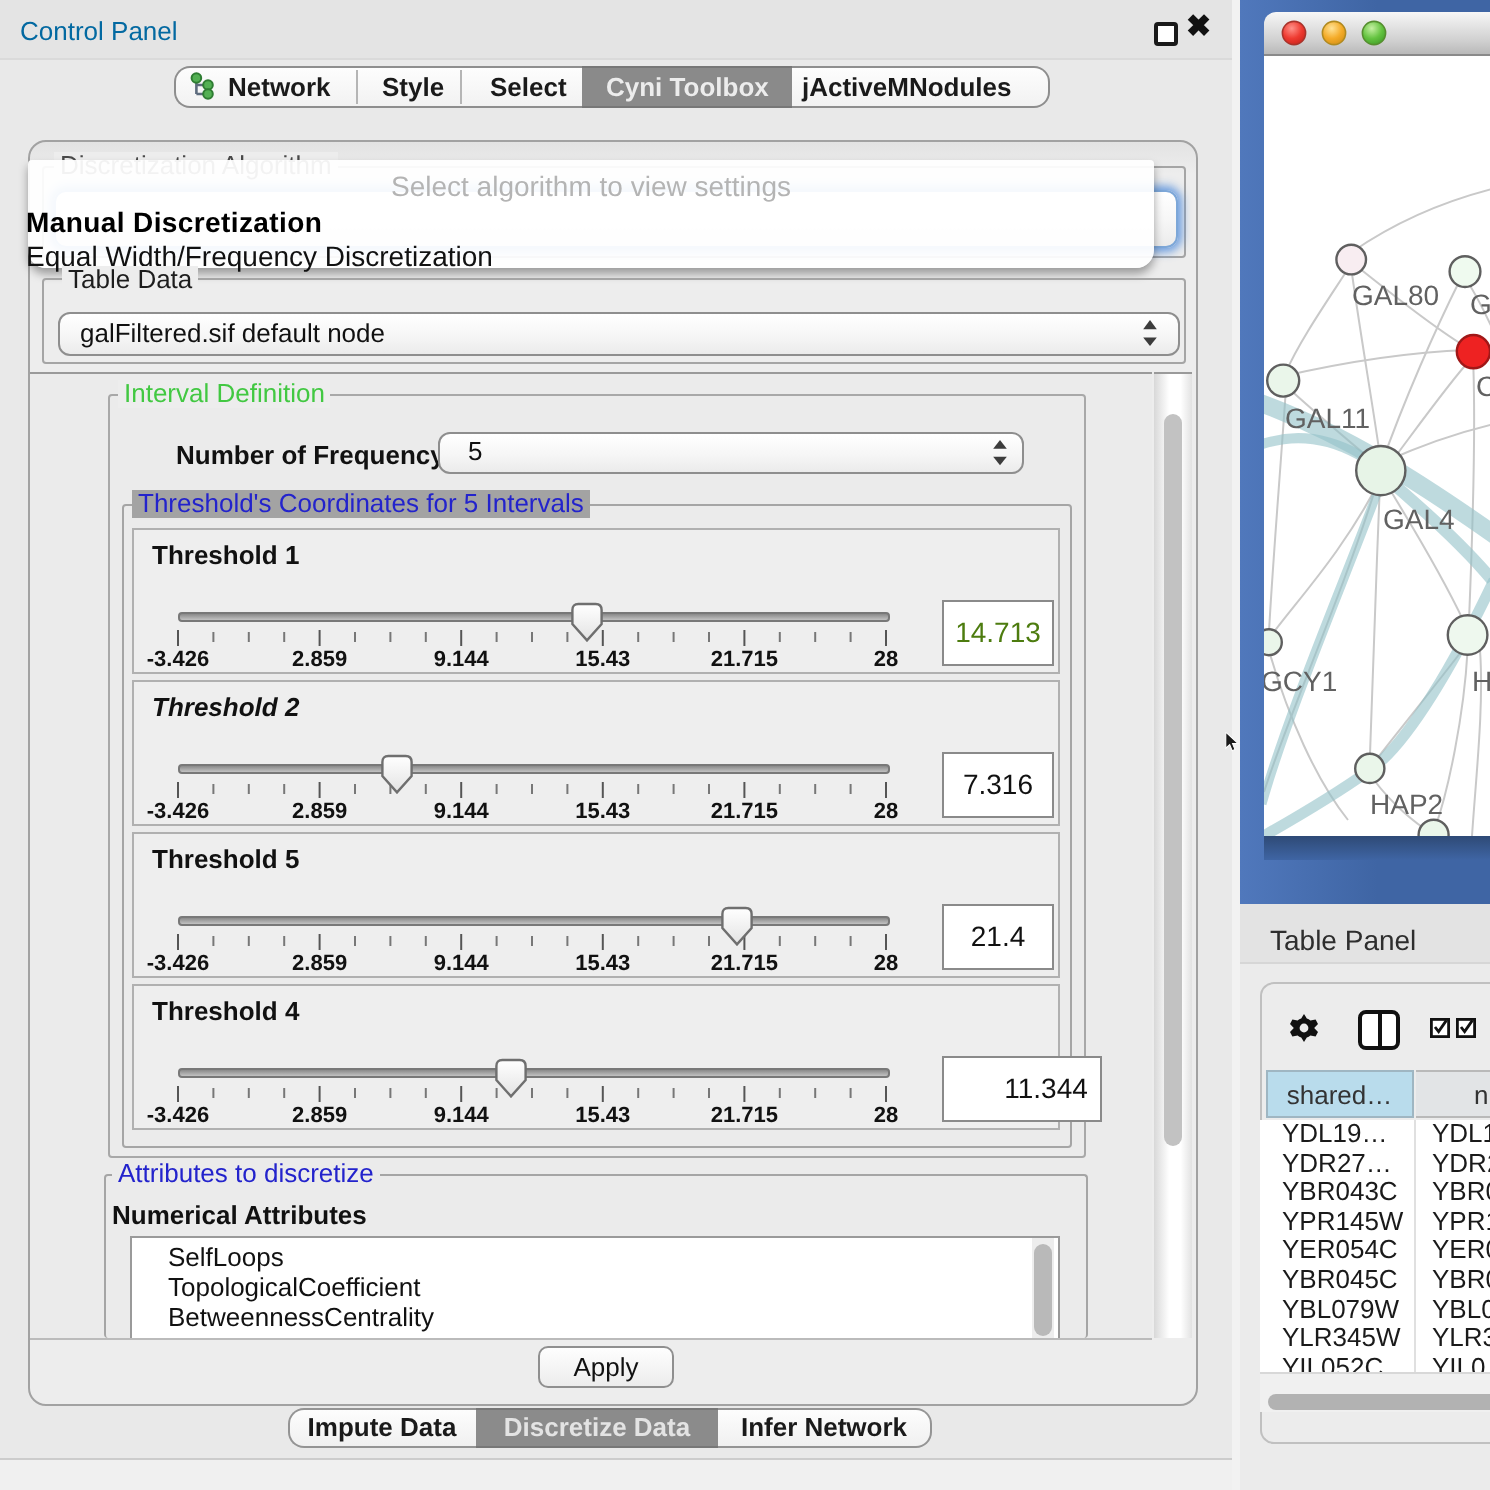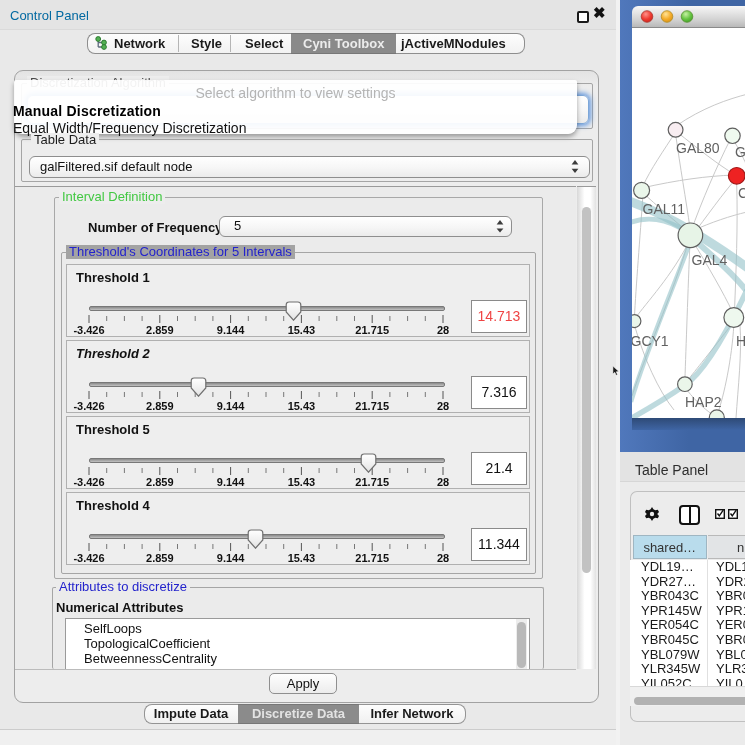--- a/index.html
+++ b/index.html
@@ -124,21 +124,21 @@
     <div style="position:absolute;left:346.0px;top:59px;width:60px;text-align:center;font-size:11px;font-weight:bold;color:#111;">28</div>
   <svg style="position:absolute;left:217.8px;top:36px;" width="17" height="20" viewBox="0 0 17 20">
     <defs>
         <linearGradient id="th264" x1="0" y1="0" x2="0" y2="1">
           <stop offset="0" stop-color="#ffffff"></stop>
           <stop offset="1" stop-color="#e3e3e3"></stop>
         </linearGradient>
       </defs>
     <path d="M1.2 4 Q1.2 1 4.2 1 L12.8 1 Q15.8 1 15.8 4 L15.8 11 L8.5 19.2 L1.2 11 Z" fill="url(#th264)" stroke="#6f6f6f" stroke-width="1.2"></path>
   </svg>
-  <div style="position:absolute;left:404px;top:35px;width:54px;height:31px;background:#fff;border:1px solid #8a8a8a;font-size:14px;color:#ef4444;text-align:center;line-height:31px;">14.713</div>
+  <div style="position:absolute;left:404px;top:35px;width:54px;height:31px;background:#fff;border:1px solid #8a8a8a;font-size:14px;color:#4d7c0f;text-align:center;line-height:31px;">14.713</div>
 </div>
 <div class="abs" style="left:66px;top:340px;width:462px;height:71px;background:#eeeeee;border:1px solid #b0b0b0;">
   <div style="position:absolute;left:9px;top:5px;font-size:13px;font-weight:bold;color:#111;font-style:italic;">Threshold 2</div>
   <div style="position:absolute;left:22px;top:41px;width:354px;height:3px;background:linear-gradient(#8a8a8a,#c2c2c2);border:1px solid #787878;border-radius:2px;"></div>
   <svg style="position:absolute;left:0;top:0;" width="462" height="71" viewBox="0 0 462 71">
       <line x1="22.0" y1="50" x2="22.0" y2="58" stroke="#555" stroke-width="1"></line>
       <line x1="39.7" y1="51" x2="39.7" y2="56" stroke="#777" stroke-width="1"></line>
       <line x1="57.4" y1="51" x2="57.4" y2="56" stroke="#777" stroke-width="1"></line>
       <line x1="75.1" y1="51" x2="75.1" y2="56" stroke="#777" stroke-width="1"></line>
       <line x1="92.8" y1="50" x2="92.8" y2="58" stroke="#555" stroke-width="1"></line>
@@ -253,21 +253,21 @@
     <div style="position:absolute;left:346.0px;top:59px;width:60px;text-align:center;font-size:11px;font-weight:bold;color:#111;">28</div>
   <svg style="position:absolute;left:179.9px;top:36px;" width="17" height="20" viewBox="0 0 17 20">
     <defs>
         <linearGradient id="th492" x1="0" y1="0" x2="0" y2="1">
           <stop offset="0" stop-color="#ffffff"></stop>
           <stop offset="1" stop-color="#e3e3e3"></stop>
         </linearGradient>
       </defs>
     <path d="M1.2 4 Q1.2 1 4.2 1 L12.8 1 Q15.8 1 15.8 4 L15.8 11 L8.5 19.2 L1.2 11 Z" fill="url(#th492)" stroke="#6f6f6f" stroke-width="1.2"></path>
   </svg>
-  <div style="position:absolute;left:404px;top:35px;width:54px;height:31px;background:#fff;border:1px solid #8a8a8a;font-size:14px;color:#111;text-align:center;line-height:31px;">11.344</div>
+  <div style="position:absolute;left:404px;top:35px;width:54px;height:31px;background:#fff;border:1px solid #8a8a8a;font-size:14px;color:#111;text-align:center;line-height:31px;padding-left:24px;">11.344</div>
 </div>
 
 <div class="groupbox" style="left:52px;top:587px;width:490px;height:81px;border-bottom:none;">
   <span class="gtitle" style="color:#2323cc;left:3px;background:#ebebeb;">Attributes to discretize</span>
 </div>
 <div class="abs" style="left:56px;top:600px;font-size:13px;font-weight:bold;color:#111;">Numerical Attributes</div>
 <div class="abs" style="left:65px;top:618px;width:463px;height:50px;background:#ffffff;border:1px solid #9a9a9a;border-bottom:none;overflow:hidden;">
   <div style="position:absolute;left:18px;top:2px;font-size:13px;color:#111;line-height:15px;">SelfLoops<br>TopologicalCoefficient<br>BetweennessCentrality</div>
   <div style="position:absolute;right:2px;top:0px;width:11px;height:50px;background:#ededed;"></div>
   <div style="position:absolute;right:3px;top:3px;width:9px;height:46px;background:#b9b9b9;border-radius:5px;"></div>

